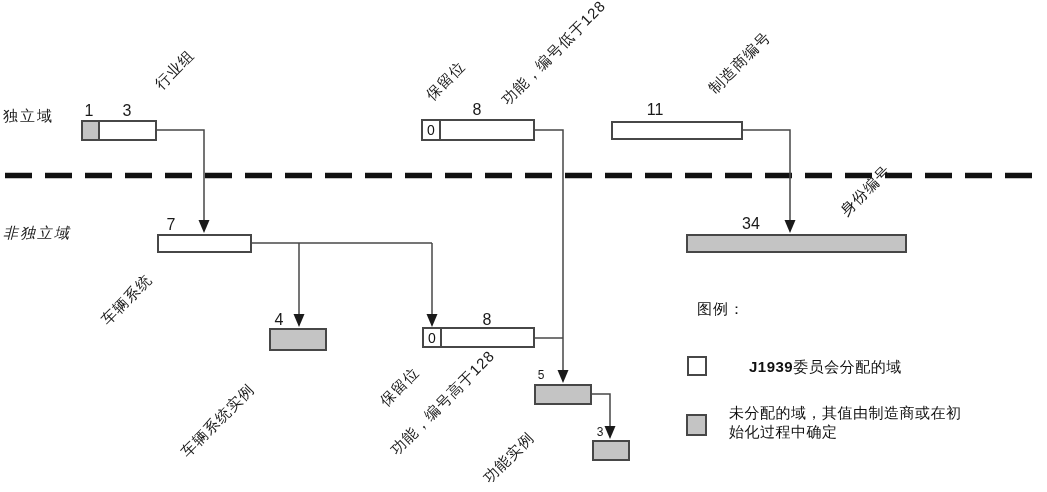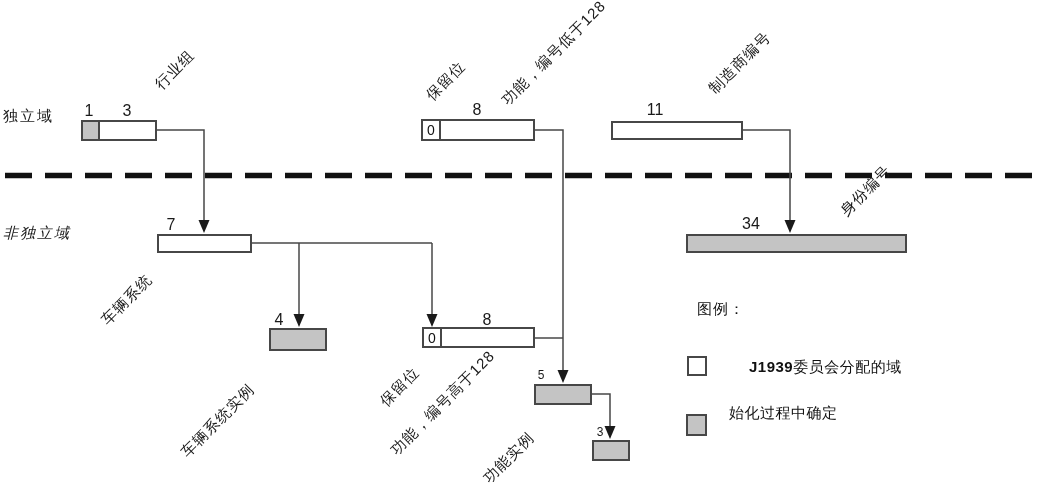--- a/index.html
+++ b/index.html
@@ -105,16 +105,17 @@
   <div class="box gray" style="left:686px;top:234px;width:221px;height:19px;"></div>
   <div class="rlabel" style="left:866px;top:191px;">身份编号</div>
 
   <div class="legend-title" style="left:697px;top:300px;position:absolute;">图例：</div>
   <div class="legend-swatch" style="left:687px;top:356px;width:20px;height:20px;background:#ffffff;"></div>
   <div class="legend-text" style="left:729px;top:357px;margin-left:20px;">
     <span class="bold">J1939</span><span>委员会分配的域</span>
   </div>
   <div class="legend-swatch" style="left:686px;top:414px;width:21px;height:22px;background:#c4c4c4;"></div>
   <div class="legend-text" style="left:729px;top:403px;">
+    <div>未分配的域，其值由制造商或在初</div>
     <div>始化过程中确定</div>
   </div>
 
 </div>
 
 </body></html>

